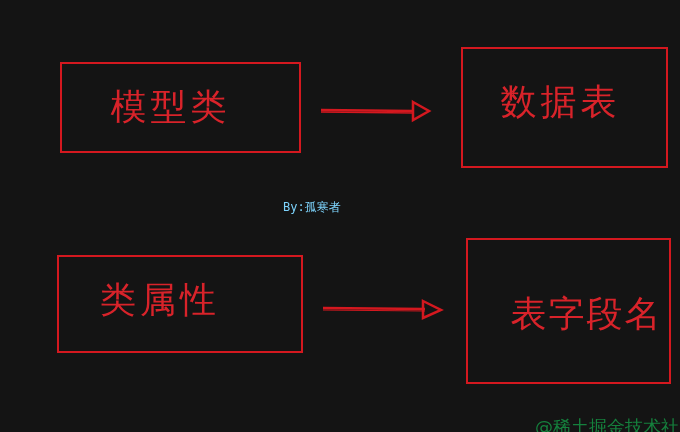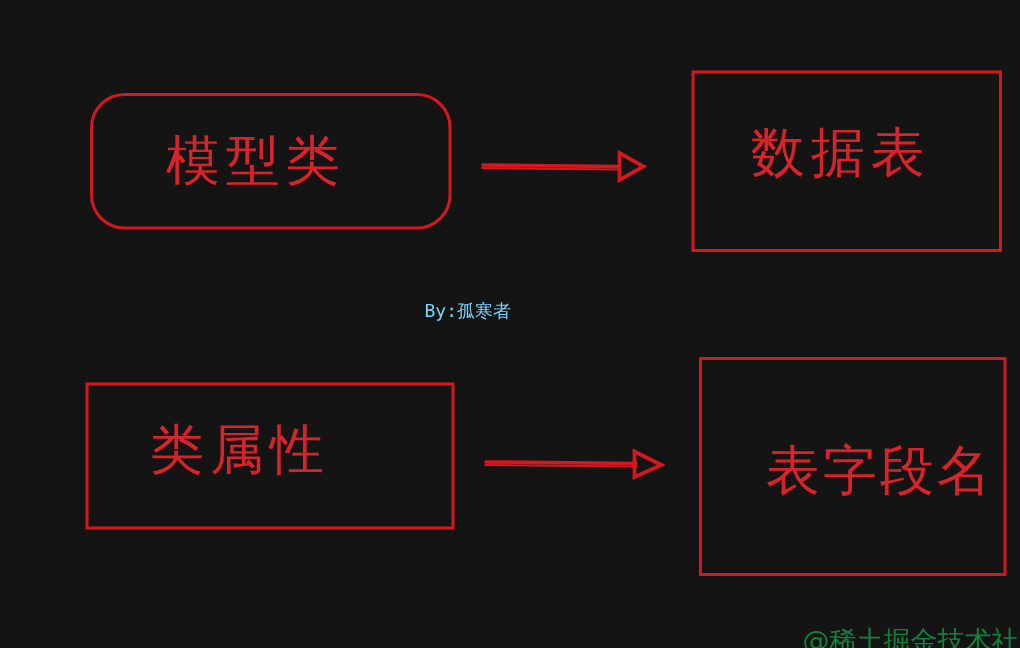--- a/index.html
+++ b/index.html
@@ -8,21 +8,21 @@
   .box { position:absolute; border:2px solid #d4181f; box-sizing:border-box;
          display:flex; align-items:center; justify-content:center; }
   .box span { color:#d8232a; font-size:36px; letter-spacing:4px; font-family:"DejaVu Serif", serif; }
   .arrow { position:absolute; }
   .credit { position:absolute; color:#7dd3fc; font-size:12px; font-family:"DejaVu Sans Mono", monospace; }
   .watermark { position:absolute; color:#15803d; font-size:18px; font-family:"DejaVu Sans", sans-serif;margin-top:16px; }
 </style>
 </head>
 <body>
 
-<div class="box" style="left:60px;top:62px;width:241px;height:91px;border-radius:23px;">
+<div class="box" style="left:60px;top:62px;width:241px;height:91px;">
   <span style="margin-left:-20px;">模型类</span>
 </div>
 
 <svg class="arrow" style="left:318px;top:98px;" width="115" height="26" viewBox="0 0 115 26">
   <path d="M3 12 L95 13" stroke="#d4181f" stroke-width="2.5" fill="none"></path>
   <path d="M3 14 L95 15" stroke="#d4181f" stroke-width="1.5" fill="none"></path>
   <path d="M95 4 L111 13 L95 22 Z" stroke="#d4181f" stroke-width="2.5" fill="none" stroke-linejoin="miter"></path>
 </svg>
 
 <div class="box" style="left:461px;top:47px;width:207px;height:121px;">

